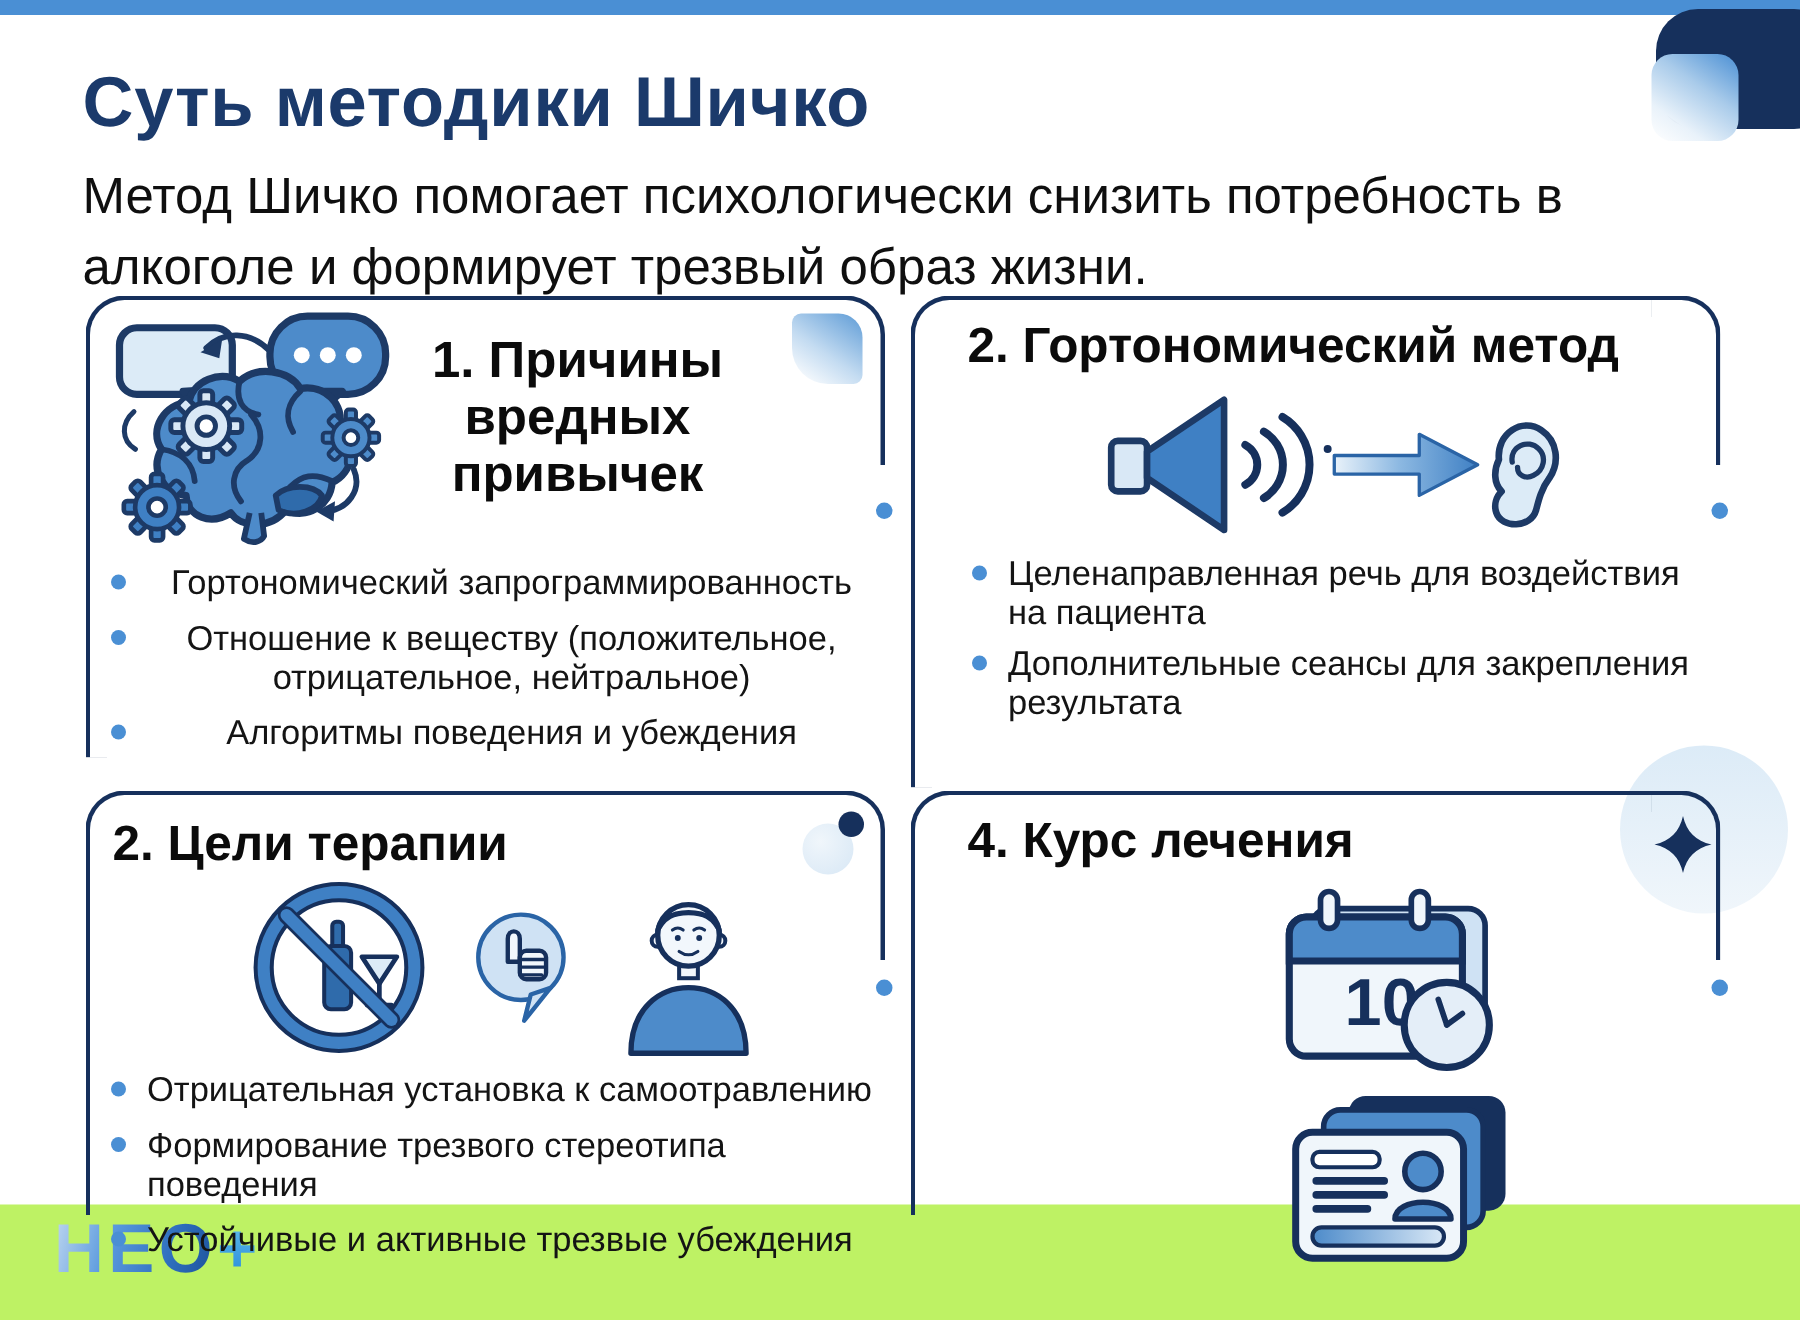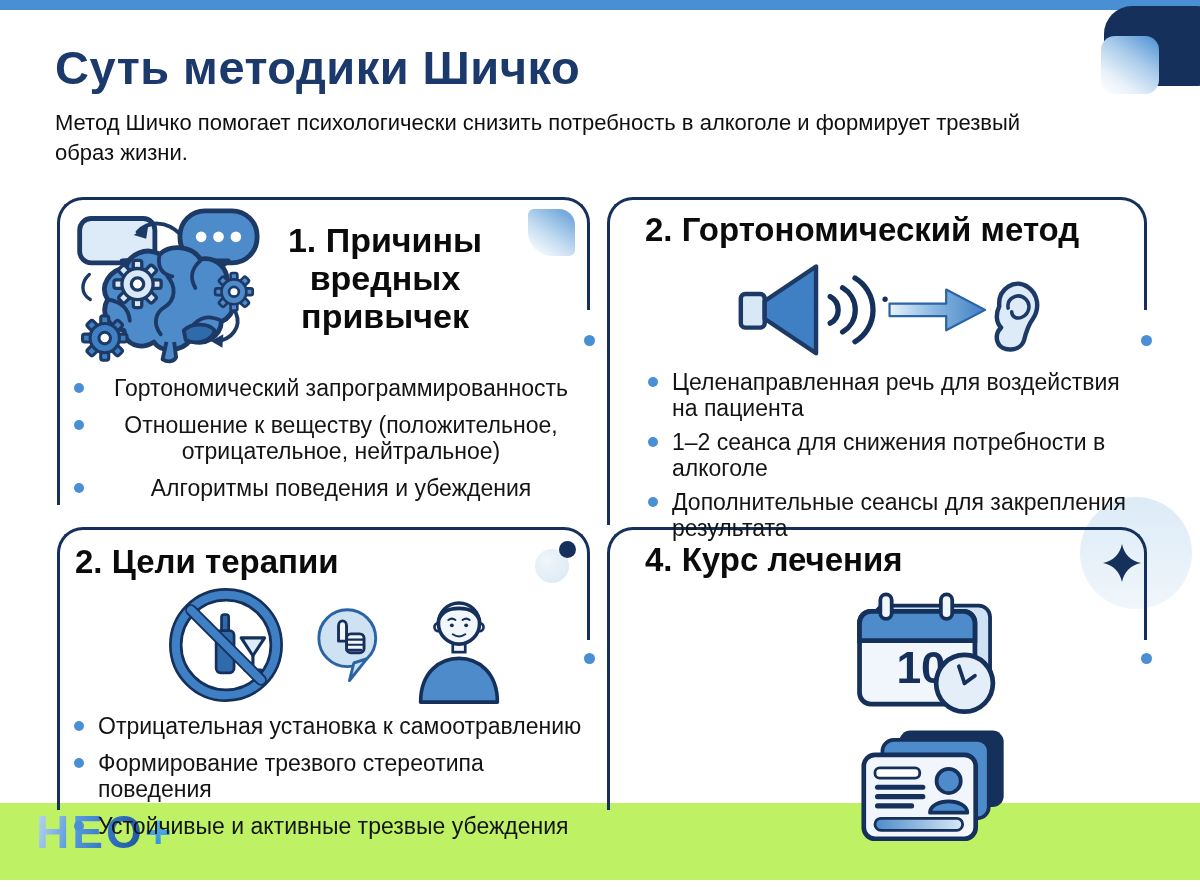--- a/index.html
+++ b/index.html
@@ -3,21 +3,21 @@
 <meta charset="utf-8">
 <style>
   html,body{margin:0;padding:0;background:#ffffff;}
   .page{position:relative;width:1200px;height:896px;overflow:hidden;background:#fff;
         font-family:Liberation Sans, sans-serif;color:#121212;}
   .topbar{position:absolute;left:0;top:0;width:100%;height:10px;background:#4a8fd4;}
   .corner-blob{position:absolute;top:6px;right:-24px;width:120px;height:80px;background:#16305c;border-radius:28px;}
   .corner-grad-square{position:absolute;left:1101px;top:36px;width:58px;height:58px;border-radius:14px;
         background:linear-gradient(215deg,#4a8fd4 0%,#a9cbea 40%,#e9f2fa 75%,rgba(255,255,255,0) 100%);}
   .page-title{position:absolute;left:55px;top:40px;margin:0;font-size:47px;font-weight:800;color:#1b3a6b;letter-spacing:.5px;}
-  .page-subtitle{position:absolute;left:55px;top:108px;margin:0;font-size:22px;line-height:1.38;color:#0f0f0f;max-width:1010px;}
+  .page-subtitle{position:absolute;left:55px;top:108px;margin:0;font-size:34px;line-height:1.38;color:#0f0f0f;max-width:1010px;}
 
   .card{position:absolute;}
   .card1{left:57px;top:197px;width:533px;height:308px;text-align:center;}
   .card2{left:607px;top:197px;width:540px;height:328px;}
   .card3{left:57px;top:527px;width:533px;height:283px;}
   .card4{left:607px;top:527px;width:540px;height:283px;}
   .frame-main{position:absolute;left:0;top:0;bottom:0;right:46px;border-left:3px solid #16305c;
         border-top:3px solid #16305c;border-radius:26px 0 0 0;z-index:2;}
   .frame-tr{position:absolute;top:0;right:0;width:46px;height:110px;border-top:3px solid #16305c;
         border-right:3px solid #16305c;border-radius:0 26px 0 0;z-index:2;}
@@ -163,21 +163,20 @@
           <circle cx="171" cy="50" r="3" fill="#16305c"></circle>
           <polygon points="176,55 240,55 240,39 284,62 240,85 240,69 176,69" fill="url(#agrad)" stroke="#2a64a6" stroke-width="2.5" stroke-linejoin="round"></polygon>
           <g transform="translate(288,24)">
             <path d="M12,34 C10,14 30,2 44,12 C56,20 58,36 50,48 C44,56 42,64 40,72 C36,86 14,86 10,74 C8,68 10,62 14,58 C8,52 8,42 12,34 Z" fill="#dcebf7" stroke="#1d3a66" stroke-width="5" stroke-linejoin="round"></path>
             <path d="M22,36 C20,24 34,18 42,26 C48,32 46,42 38,46 C32,49 26,46 26,40" stroke="#1d3a66" stroke-width="4" fill="none" stroke-linecap="round"></path>
           </g>
         </svg>
       </div>
       <ul class="bullets">
         <li>Целенаправленная речь для воздействия на пациента</li>
-        <li>1–2 сеанса для снижения потребности в алкоголе</li>
         <li>Дополнительные сеансы для закрепления результата</li>
       </ul>
     </div>
   </section>
 
   <section class="card card3">
     <div class="c3-pale-circle"></div>
     <div class="c3-navy-dot"></div>
     <div class="frame-main"></div>
     <div class="frame-tr"></div>

